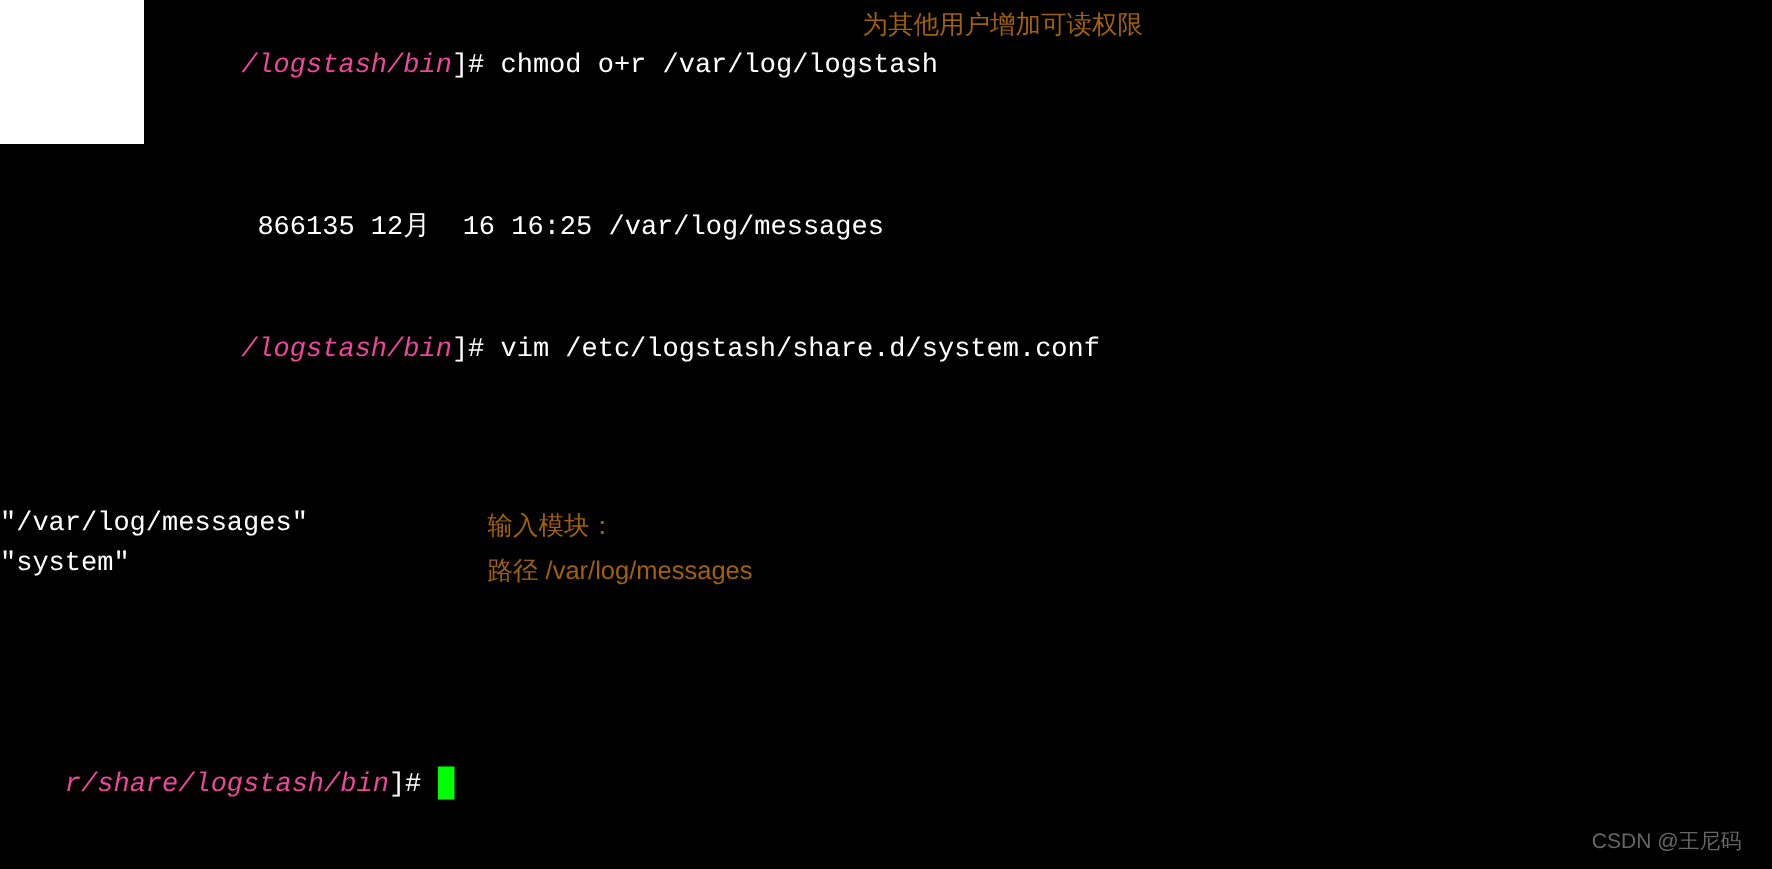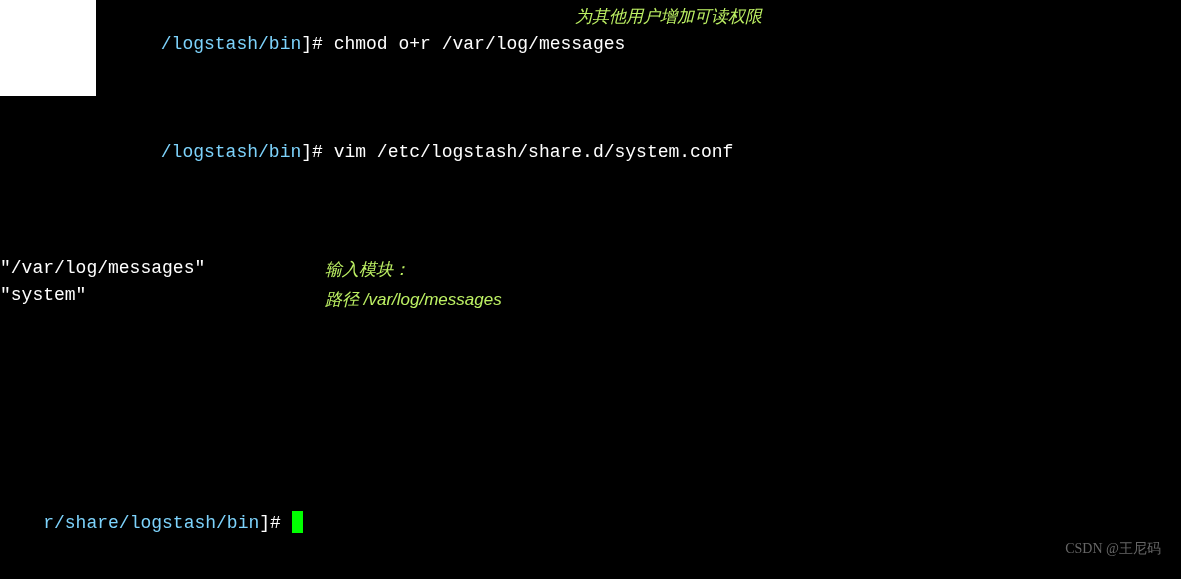--- a/index.html
+++ b/index.html
@@ -21,31 +21,31 @@
     .terminal {
       position: relative;
       width: 100%;
       height: 100%;
     }
     .line {
       white-space: pre;
       position: relative;
     }
     .green {
-      color: #7dd3fc;
+      color: #ec4899;
+      font-style: italic;
     }
     .white {
       color: #ffffff;
     }
     .red-annotation {
-      color: #bef264;
+      color: #a16207;
       font-family: "Microsoft YaHei", sans-serif;
       font-size: 17px;
       position: absolute;
-      font-style: italic;
     }
     .whiteblock {
       position: absolute;
       background: #fff;
     }
     .wb1 {
       left: 0;
       top: 0;
       width: 96px;
       height: 96px;
@@ -53,24 +53,24 @@
     .cursor {
       display: inline-block;
       width: 11px;
       height: 22px;
       background: #00ff00;
       vertical-align: text-bottom;
     }
     .watermark {
       position: absolute;
       right: 20px;
-      bottom: 20px;
+      bottom: 8px;
       color: #666;
       font-size: 14px;
-      font-family: Liberation Serif, serif;
+      font-family: Liberation Sans, sans-serif;
       margin-top: 28px;
     }
     .top-block {
       padding-top: 4px;
     }
     .content-block-1 {
       margin-top: 62px;
     }
     .bottom-line {
       position: absolute;
@@ -80,22 +80,25 @@
   </style>
 </head>
 <body>
 
 <div class="terminal">
 
   <div class="whiteblock wb1"></div>
 
   <div class="top-block">
     <div class="line">
-      <span class="green" style="padding-left:96px;">/logstash/bin</span><span class="white">]# </span><span class="white">chmod o+r /var/log/messages</span>
+      <span class="green" style="padding-left:96px;">/logstash/bin</span><span class="white">]# </span><span class="white">chmod o+r /var/log/logstash</span>
       <span class="red-annotation" style="left:575px; top:0;">为其他用户增加可读权限</span>
+    </div>
+    <div class="line">
+      <span class="white" style="padding-left:96px;"> 866135 12月  16 16:25 /var/log/messages</span>
     </div>
     <div class="line">
       <span class="green" style="padding-left:96px;">/logstash/bin</span><span class="white">]# </span><span class="white">vim /etc/logstash/share.d/system.conf</span>
     </div>
   </div>
 
   <div class="content-block-1" style="position:relative;">
     <div class="line"><span class="white">"/var/log/messages"</span></div>
     <div class="line"><span class="white">"system"</span></div>
 

